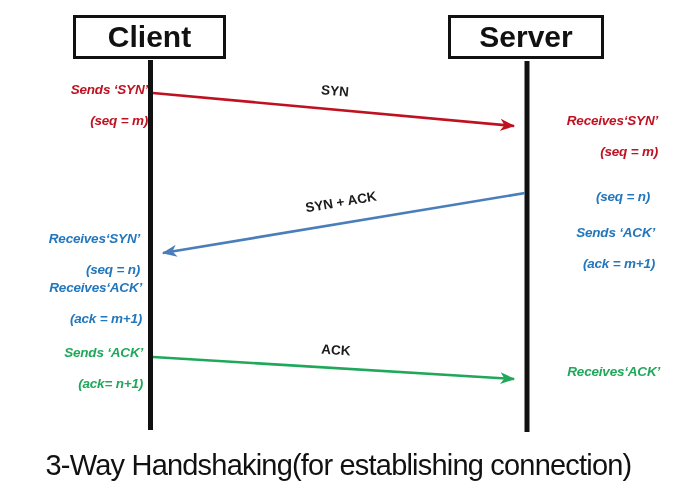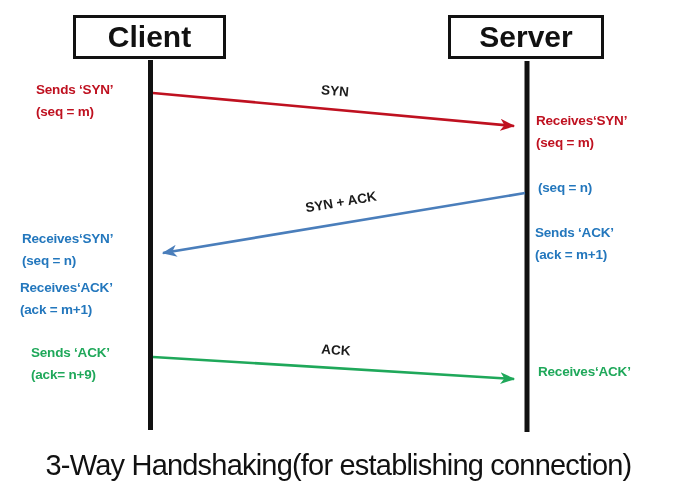--- a/index.html
+++ b/index.html
@@ -25,27 +25,28 @@
     color: #111111;
     box-sizing: border-box;
   }
   #client-box { left: 73px;  width: 153px; }
   #server-box { left: 448px; width: 156px; }
 
   svg.lines { position: absolute; left: 0; top: 0; }
 
   .note {
     position: absolute;
-    text-align: left;
+    text-align: right;
     font-size: 13.5px;
     font-weight: bold;
     line-height: 17px;
     letter-spacing: -0.2px;
+    font-style: italic;
   }
-  .note .l2 { margin-top: 5px; }
+  .note .l2 { margin-top: 14px; }
   .red   { color: #bf1120; }
   .blue  { color: #2377bd; }
   .green { color: #1fa85a; }
 
   #note-client-sends-syn    { left: 36px;  top: 81px;  width: 112px; }
   #note-server-receives-syn { left: 536px; top: 112px; width: 122px; }
   #note-server-sends-syn    { left: 538px; top: 174px; width: 112px; }
   #note-server-sends-ack    { left: 535px; top: 224px; width: 120px; }
   #note-client-receives-syn { left: 22px;  top: 230px; width: 118px; }
   #note-client-receives-ack { left: 20px;  top: 279px; width: 122px; }
@@ -142,21 +143,21 @@
     <div class="l2">(seq = n)</div>
   </div>
 
   <div id="note-client-receives-ack" class="note blue">
     <div class="l1">Receives‘ACK’</div>
     <div class="l2">(ack = m+1)</div>
   </div>
 
   <div id="note-client-sends-ack" class="note green">
     <div class="l1">Sends ‘ACK’</div>
-    <div class="l2">(ack= n+9)</div>
+    <div class="l2">(ack= n+1)</div>
   </div>
 
   <div id="note-server-receives-ack" class="note green">
     <div class="l1">Receives‘ACK’</div>
   </div>
 
   <div id="footer-title">
     <span>3-Way Handshaking(for establishing connection)</span>
   </div>
 

